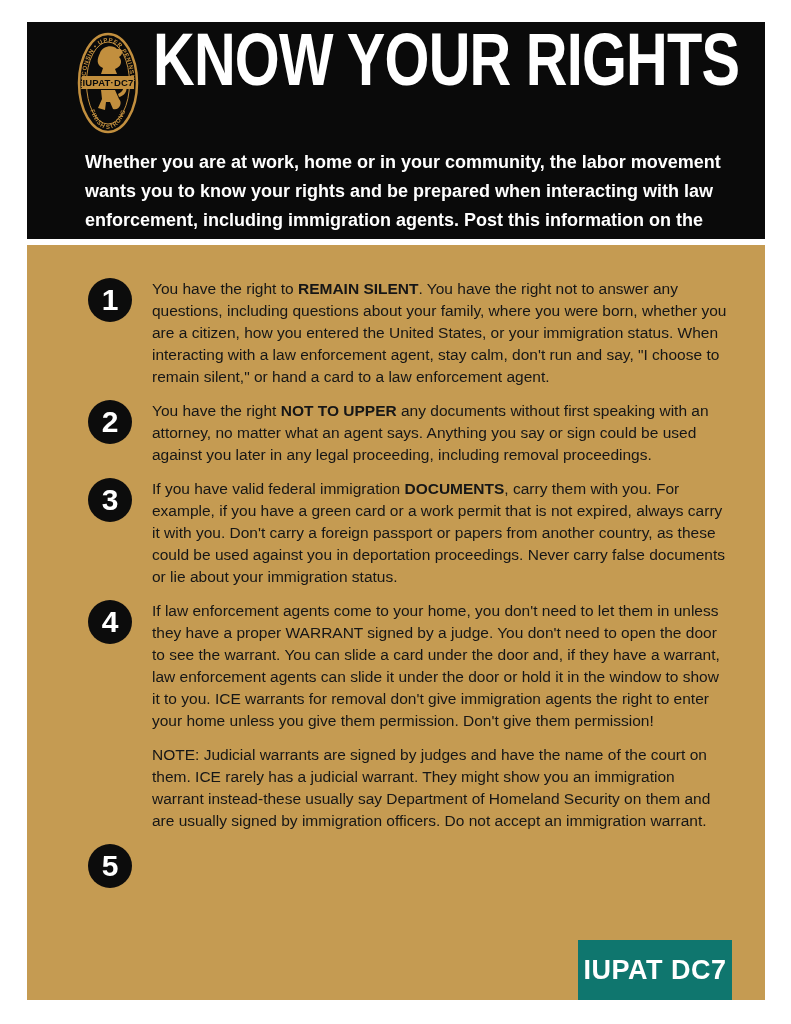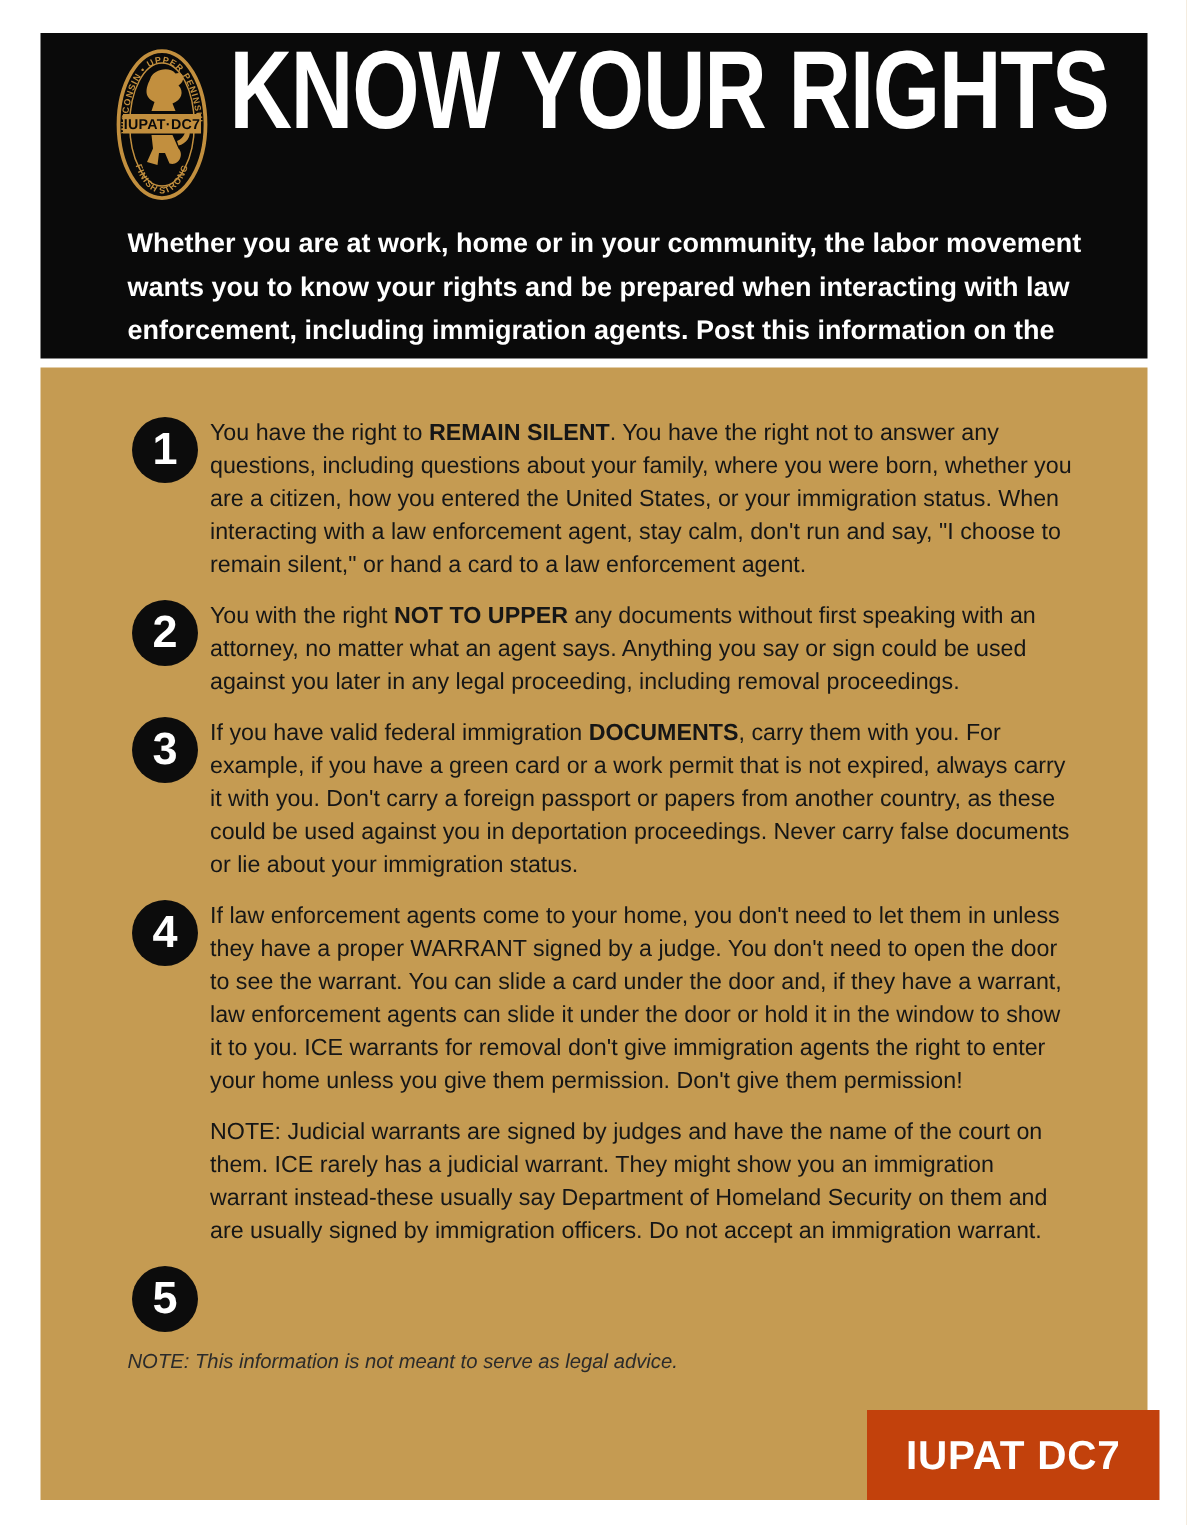--- a/index.html
+++ b/index.html
@@ -45,38 +45,38 @@
   }
   .row { display: flex; align-items: flex-start; margin-bottom: 12px; }
   .num {
     flex: none; width: 44px; height: 44px; margin-left: 61px;
     border-radius: 50%; background: #0c0c0c; color: #ffffff;
     font-size: 30px; font-weight: bold;
     display: flex; align-items: center; justify-content: center;
   }
   .num.ghost { background: transparent; }
   .txt {
-    margin-left: 8px; width: 578px;
+    margin-left: 20px; width: 578px;
     font-size: 15.5px; line-height: 22px; color: #161616;
   }
   .txt b { font-weight: bold; }
   .legal-note {
     margin: 10px 0 0 58px;
     font-size: 13.5px; font-style: italic; color: #2b2b2b;
   }
   .footer-text {
     margin: 20px 0 0 65px; width: 490px;
     font-size: 15.5px; font-weight: bold; line-height: 22px; color: #0e0e0e;
   }
 
   
   .brand-box {
     position: absolute; left: 578px; top: 940px;
-    width: 195px; height: 60px;
-    background: #c2410c;
+    width: 154px; height: 60px;
+    background: #0f766e;
     display: flex; align-items: center; justify-content: center;
   }
   .brand-box span {
     color: #ffffff; font-size: 27px; font-weight: bold; letter-spacing: 0.5px;
   }
 
   
   .arc-text { font-size: 6px; font-weight: bold; letter-spacing: 0.6px; }
   .banner-text { font-size: 9.5px; font-weight: bold; letter-spacing: 0.2px; }
 </style>
@@ -116,21 +116,21 @@
 
   <div class="gold">
 
     <div class="row">
       <div class="num">1</div>
       <div class="txt"><span>You have the right to </span><b>REMAIN SILENT</b><span>. You have the right not to answer any questions, including questions about your family, where you were born, whether you are a citizen, how you entered the United States, or your immigration status. When interacting with a law enforcement agent, stay calm, don't run and say, "I choose to remain silent," or hand a card to a law enforcement agent.</span></div>
     </div>
 
     <div class="row">
       <div class="num">2</div>
-      <div class="txt"><span>You with the right </span><b>NOT TO UPPER</b><span> any documents without first speaking with an attorney, no matter what an agent says. Anything you say or sign could be used against you later in any legal proceeding, including removal proceedings.</span></div>
+      <div class="txt"><span>You have the right </span><b>NOT TO UPPER</b><span> any documents without first speaking with an attorney, no matter what an agent says. Anything you say or sign could be used against you later in any legal proceeding, including removal proceedings.</span></div>
     </div>
 
     <div class="row">
       <div class="num">3</div>
       <div class="txt"><span>If you have valid federal immigration </span><b>DOCUMENTS</b><span>, carry them with you. For example, if you have a green card or a work permit that is not expired, always carry it with you. Don't carry a foreign passport or papers from another country, as these could be used against you in deportation proceedings. Never carry false documents or lie about your immigration status.</span></div>
     </div>
 
     <div class="row">
       <div class="num">4</div>
       <div class="txt"><span>If law enforcement agents come to your home, you don't need to let them in unless they have a proper WARRANT signed by a judge. You don't need to open the door to see the warrant. You can slide a card under the door and, if they have a warrant, law enforcement agents can slide it under the door or hold it in the window to show it to you. ICE warrants for removal don't give immigration agents the right to enter your home unless you give them permission. Don't give them permission!</span></div>
@@ -138,21 +138,20 @@
 
     <div class="row">
       <div class="num ghost"></div>
       <div class="txt">NOTE: Judicial warrants are signed by judges and have the name of the court on them. ICE rarely has a judicial warrant. They might show you an immigration warrant instead-these usually say Department of Homeland Security on them and are usually signed by immigration officers. Do not accept an immigration warrant.</div>
     </div>
 
     <div class="row">
       <div class="num">5</div>
     </div>
 
-    <p class="legal-note">NOTE: This information is not meant to serve as legal advice.</p>
 
   </div>
 
   <div class="brand-box">
     <span>IUPAT DC7</span>
   </div>
 
 </div>
 
 </body></html>

